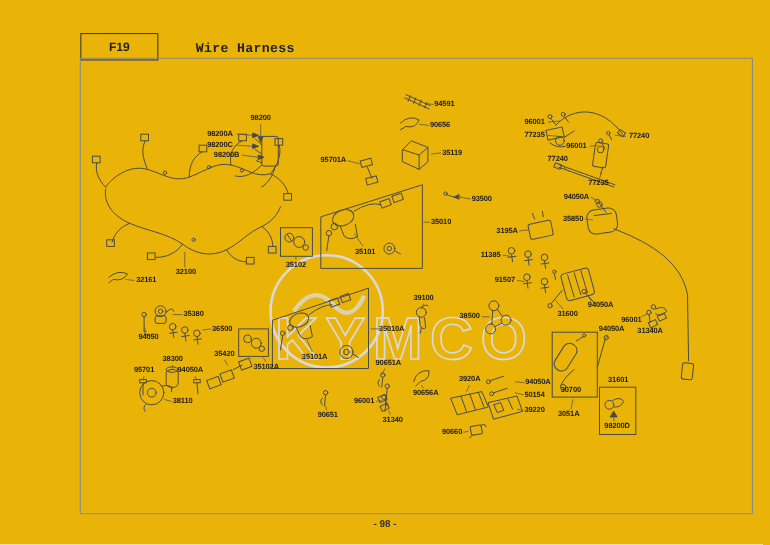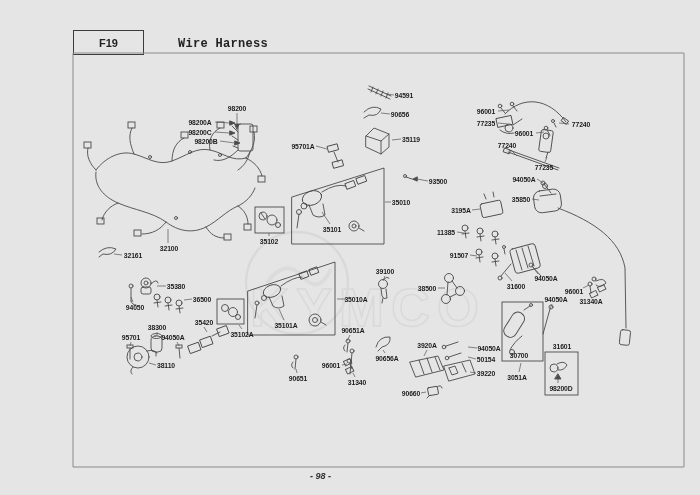--- a/index.html
+++ b/index.html
@@ -1,22 +1,22 @@
 <!DOCTYPE html>
 <html><head>
 <meta charset="utf-8">
 <style>
   html,body{margin:0;padding:0;background:#ffffff;}
-  #page{position:relative;width:700px;height:495px;background:#e5e5e5;overflow:hidden;
+  #page{position:relative;width:700px;height:495px;background:#eab308;overflow:hidden;
         font-family:"Liberation Sans",sans-serif;}
   #f19-box{position:absolute;left:73px;top:30px;width:69px;height:23px;border:1px solid #3c3c3c;
         display:flex;align-items:center;justify-content:center;font-weight:bold;font-size:11px;color:#222;}
   #doc-title{position:absolute;left:178px;top:37px;font-weight:bold;font-size:12px;color:#222;letter-spacing:0.3px;font-family:Liberation Mono, monospace;}
-  #page-num{position:absolute;left:310px;top:471px;width:80px;text-align:left;
-        font-weight:bold;font-size:9px;color:#333;font-style:italic;}
+  #page-num{position:absolute;left:310px;top:471px;width:80px;text-align:center;
+        font-weight:bold;font-size:9px;color:#333;}
   svg{position:absolute;left:0;top:0;}
   .part-label{position:absolute;transform:translate(-50%,-50%);font-weight:bold;font-size:6.8px;
         color:#1c1c1c;white-space:nowrap;letter-spacing:-0.1px;}
 </style>
 </head>
 <body>
 
 <div id="page">
 
   <div id="f19-box">

